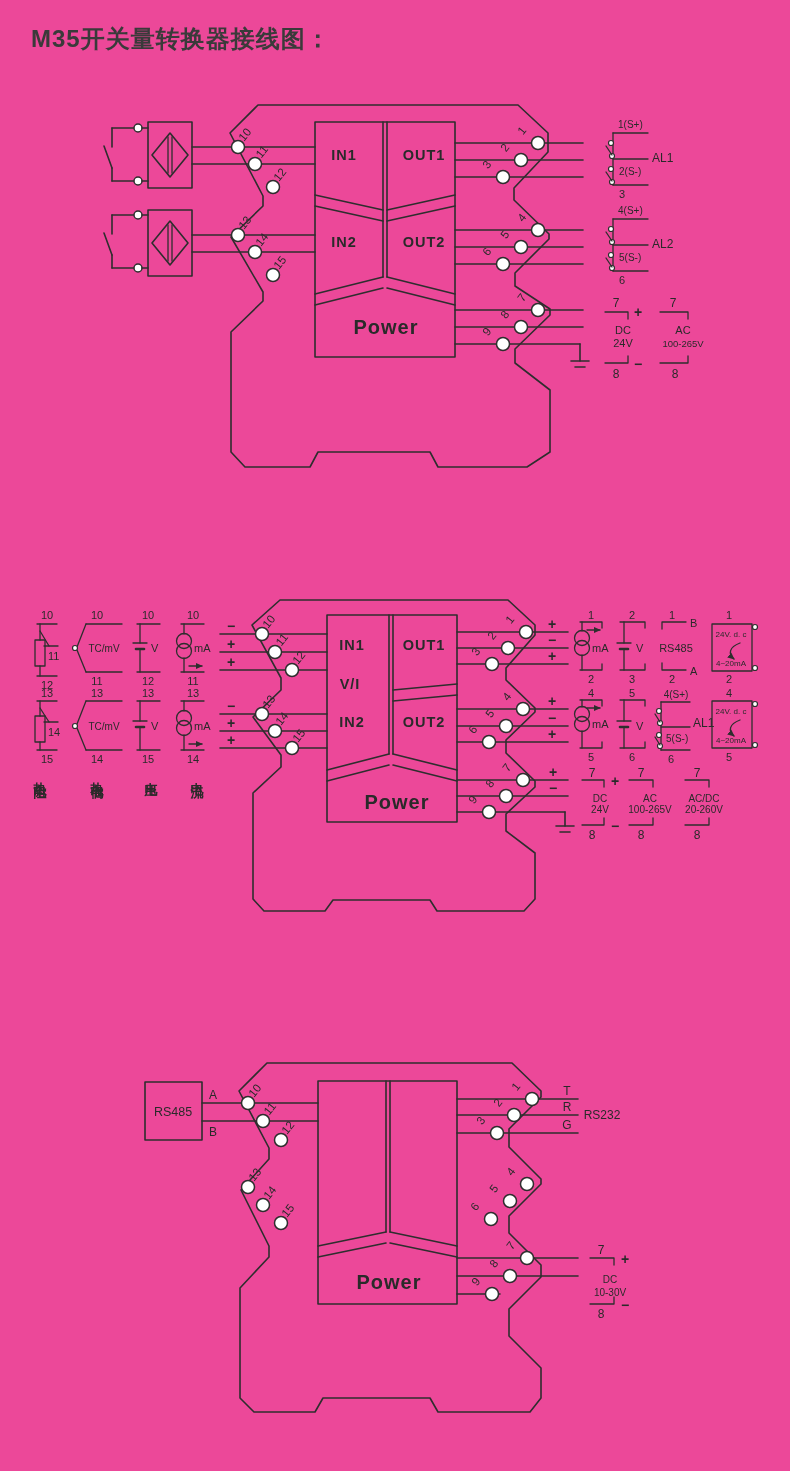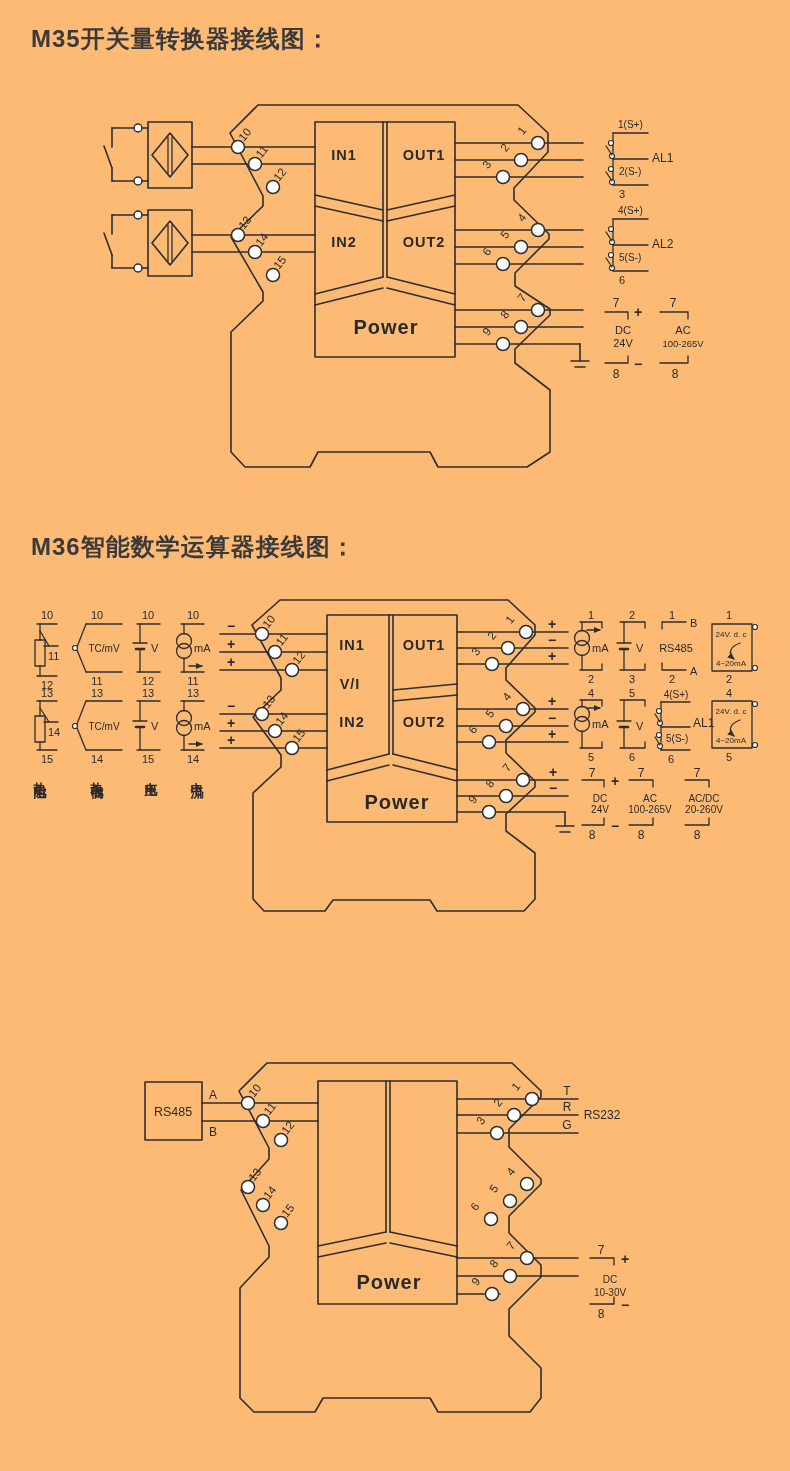--- a/index.html
+++ b/index.html
@@ -1,16 +1,16 @@
 <!DOCTYPE html>
 <html><head>
 <meta charset="utf-8">
 <style>
   html,body{margin:0;padding:0;background:#fff;}
-  #page{position:relative;width:790px;height:1471px;background:#fdba74;overflow:hidden;
+  #page{position:relative;width:790px;height:1471px;background:#ec4899;overflow:hidden;
         font-family:"Liberation Sans",sans-serif;}
   .title{position:absolute;left:31px;font-size:24px;font-weight:600;color:#3a3a3a;
          letter-spacing:1px;white-space:nowrap;}
   svg text{fill:#2a2a2a;font-family:"Liberation Sans",sans-serif;}
   .ln{fill:none;stroke:#2e2e2e;stroke-width:1.6;stroke-linejoin:round;stroke-linecap:round;}
   .thin{stroke-width:1.3;}
   .thick{stroke-width:2.6;}
   .term{fill:#fff;stroke:#2e2e2e;stroke-width:1.5;}
   .dot{fill:#fff;stroke:#2e2e2e;stroke-width:1.2;}
   .tnum{font-size:11.5px;}
@@ -24,21 +24,20 @@
   .tiny{font-size:8px;}
   .t95{font-size:9.5px;}
   .vt{writing-mode:vertical-rl;text-orientation:upright;font-size:13px;font-weight:600;letter-spacing:2px;}
   .mid{text-anchor:middle;}
 </style>
 </head>
 <body>
 
 <div id="page">
   <div class="title" style="top:23px">M35开关量转换器接线图：</div>
-  <div class="title" style="top:531px">M36智能数学运算器接线图：</div>
 
   <svg width="790" height="1471" viewBox="0 0 790 1471" style="position:absolute;top:0;left:0">
     <defs>
       <marker id="ah" viewBox="0 0 10 10" refX="8" refY="5" markerWidth="6" markerHeight="6" orient="auto">
         <path d="M0,1 L9,5 L0,9 z" fill="#2e2e2e"></path>
       </marker>
     </defs>
 
     <g>
 

